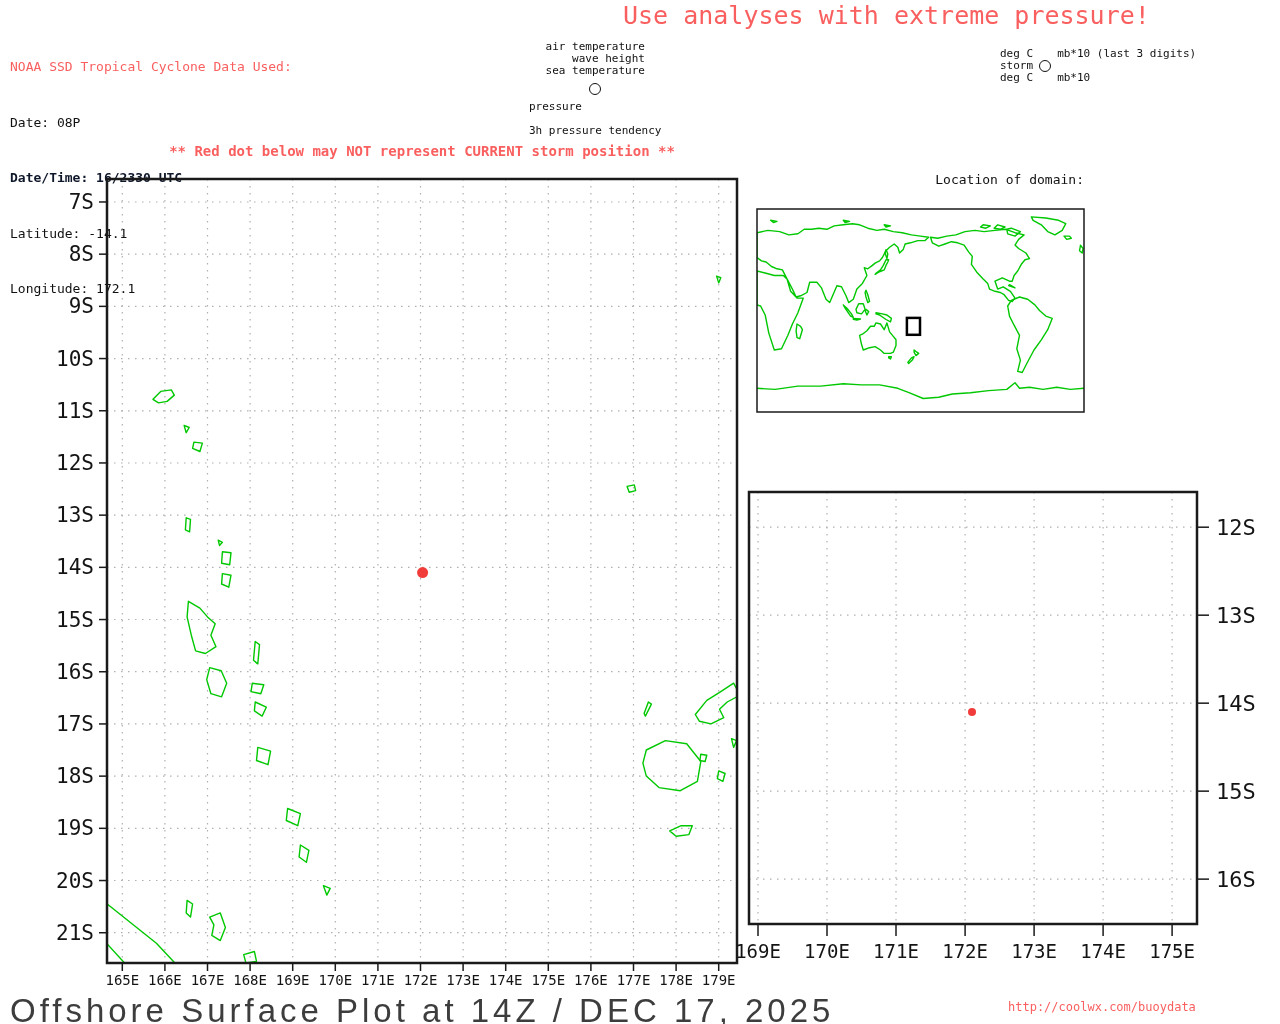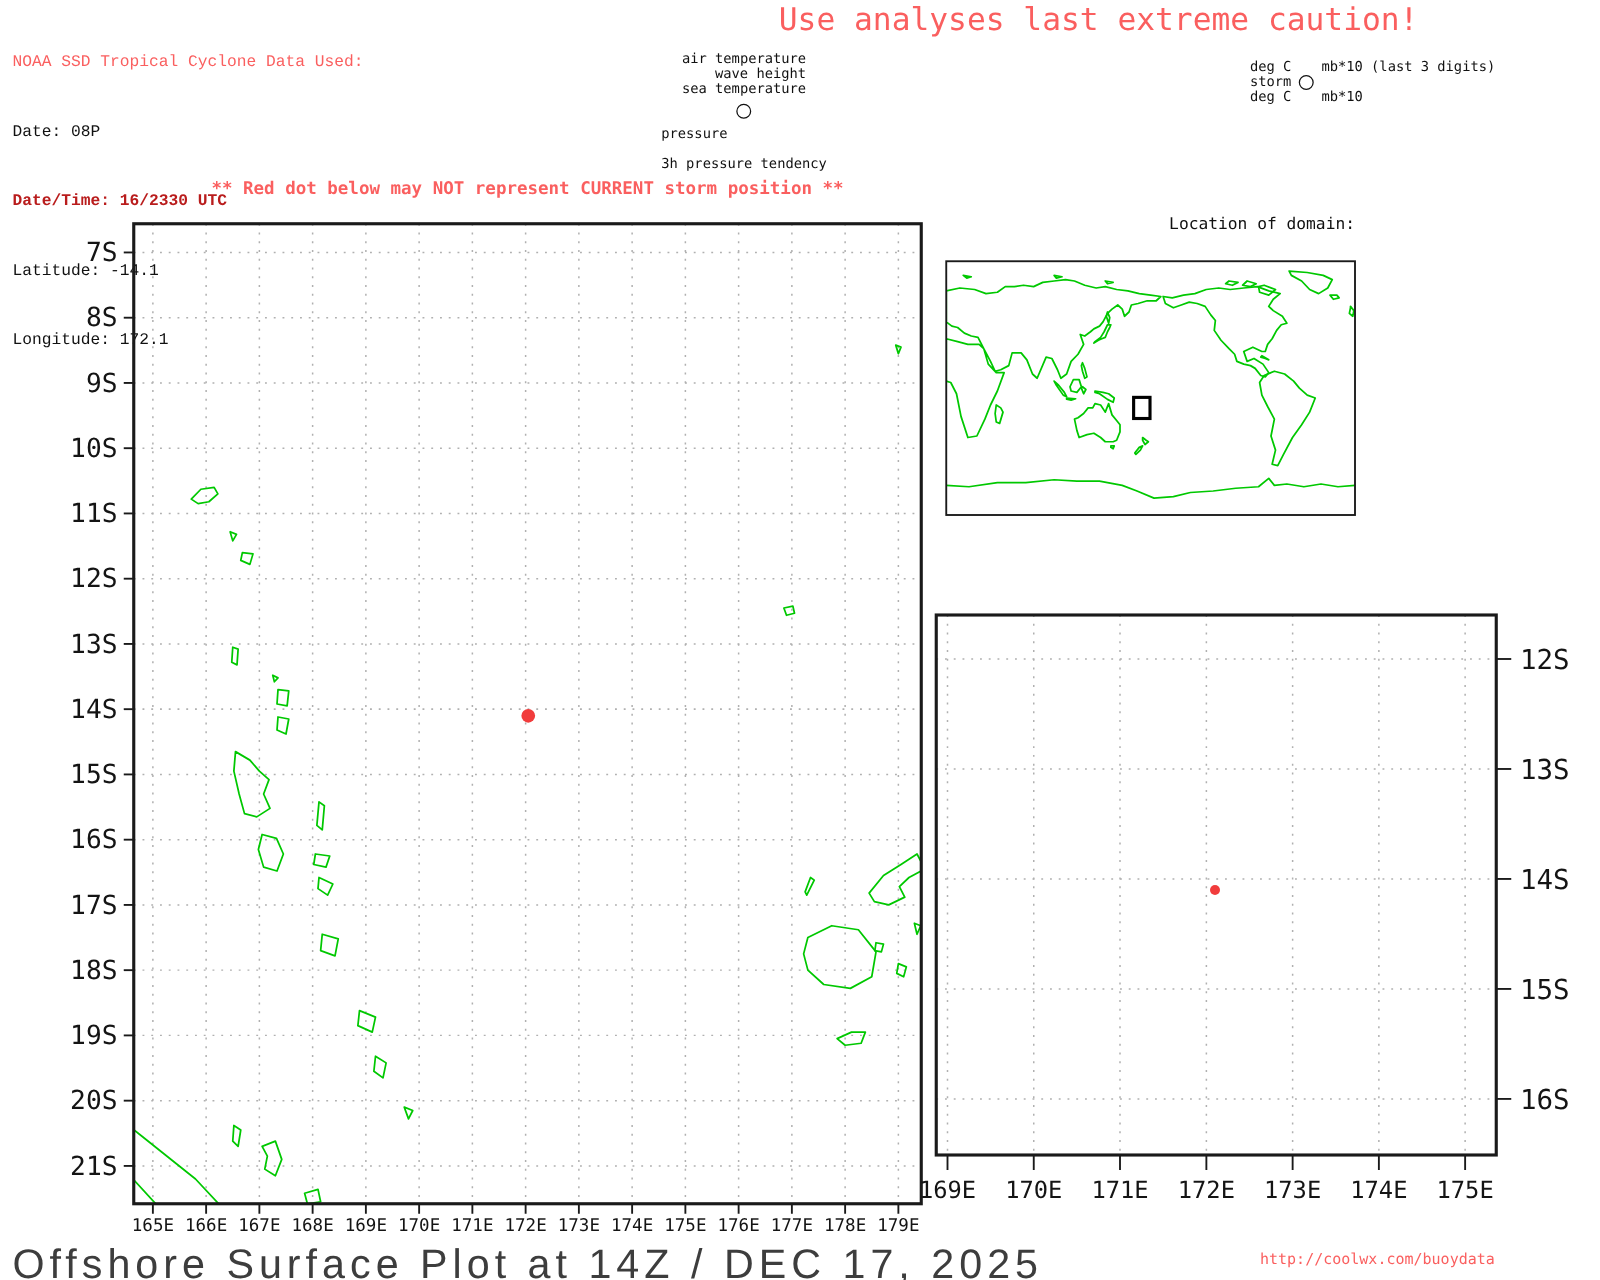--- a/index.html
+++ b/index.html
@@ -1,21 +1,21 @@
 <!DOCTYPE html>
 <html><head>
 <meta charset="utf-8">
 <style>
   html,body{margin:0;padding:0;background:#ffffff;}
   body{position:relative;width:1280px;height:1024px;overflow:hidden;
        font-family:"DejaVu Sans Mono", "Liberation Mono", monospace;color:#111;}
   .abs{position:absolute;}
   .salmon{color:#fa5f5f;}
-  .boldred{color:#b91c1c;font-weight:bold;}
-  #storm-info{left:10px;top:4px;font-size:13px;line-height:18.5px;white-space:pre;font-family:Liberation Mono, monospace;}
+  .boldred{color:#0f172a;font-weight:bold;}
+  #storm-info{left:10px;top:21px;font-size:13px;line-height:18.5px;white-space:pre;}
   #caution-banner{left:623px;top:1px;font-size:25px;letter-spacing:0px;white-space:pre;}
   .legend{display:flex;align-items:center;gap:6px;font-size:11px;}
   .leg-col div{height:12px;line-height:12px;white-space:pre;}
   .leg-col.right{text-align:right;}
   .leg-circle{width:10px;height:10px;border:1.6px solid #111;border-radius:50%;flex:0 0 auto;}
   #station-legend{left:529px;top:41px;flex-direction:column;}
   #units-legend{left:1000px;top:48px;}
   #storm-warning{left:107px;top:143px;width:630px;text-align:center;font-size:14px;white-space:pre;font-weight:bold;}
   #inset-title{left:757px;top:172px;width:327px;text-align:right;font-size:13px;}
   svg.map{position:absolute;overflow:visible;}
@@ -42,21 +42,21 @@
 <body>
 
 <div class="abs" id="storm-info">
   <div class="salmon">NOAA SSD Tropical Cyclone Data Used:</div>
   <div>Date: 08P</div>
   <div class="boldred">Date/Time: 16/2330 UTC</div>
   <div>Latitude: -14.1</div>
   <div>Longitude: 172.1</div>
 </div>
 
-<div class="abs salmon" id="caution-banner">Use analyses last extreme caution!</div>
+<div class="abs salmon" id="caution-banner">Use analyses with extreme pressure!</div>
 
 <div class="abs legend" id="station-legend">
   <div class="leg-col right">
     <div>air temperature</div>
     <div>wave height</div>
     <div>sea temperature</div>
   </div>
   <div class="leg-circle"></div>
   <div class="leg-col">
     <div>pressure</div>

